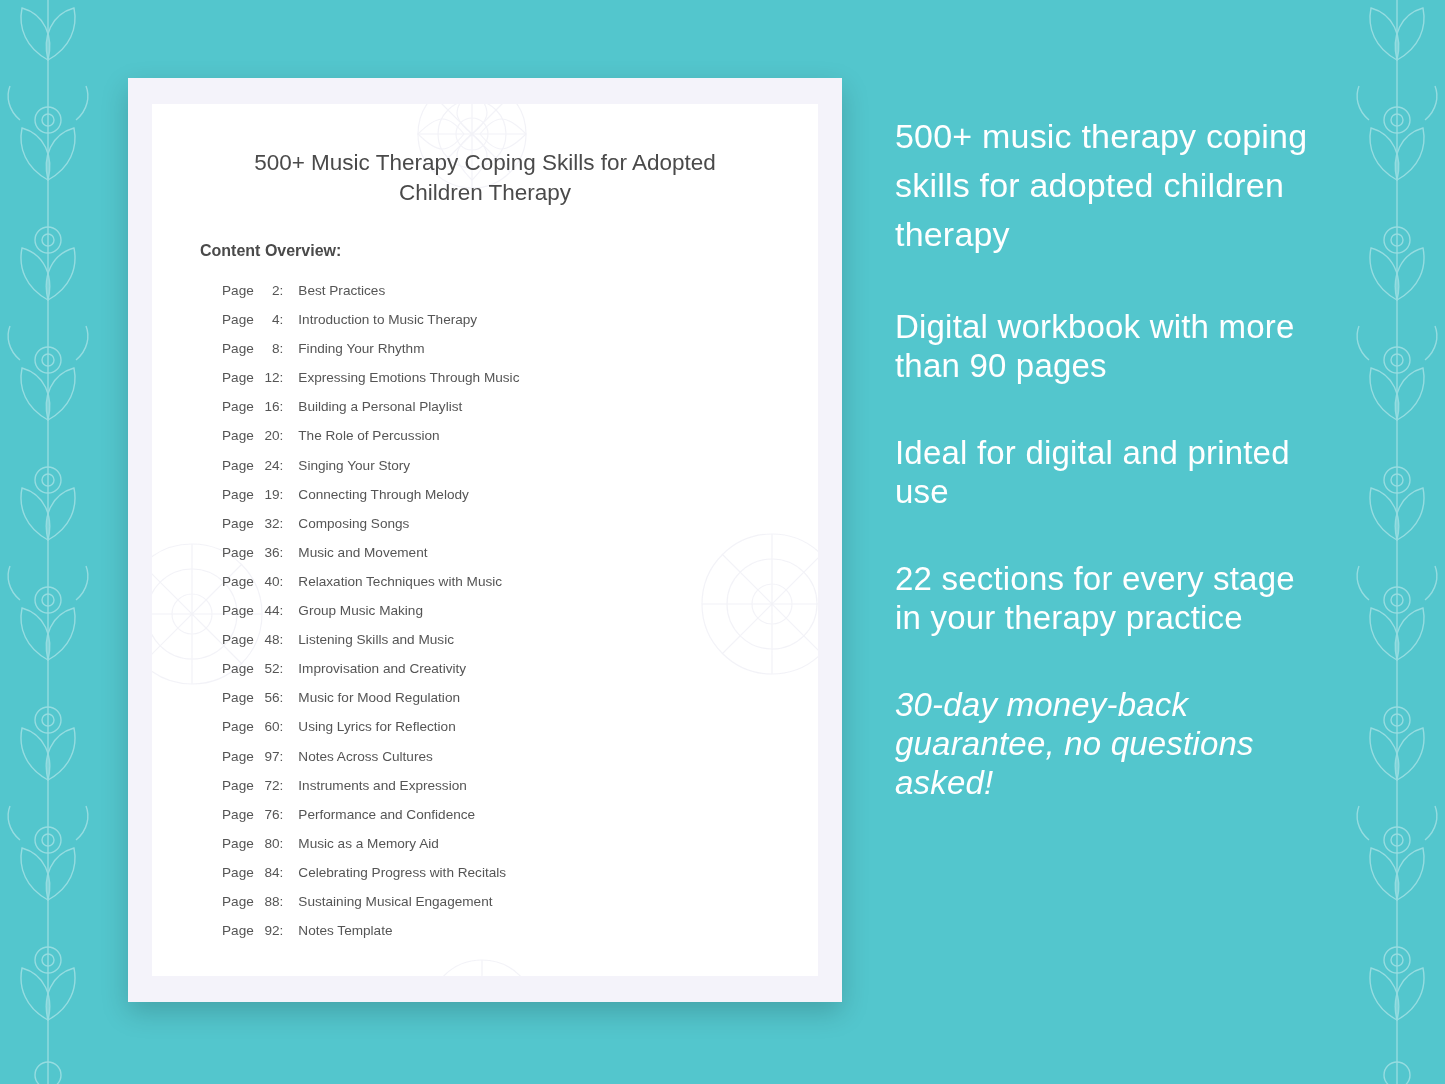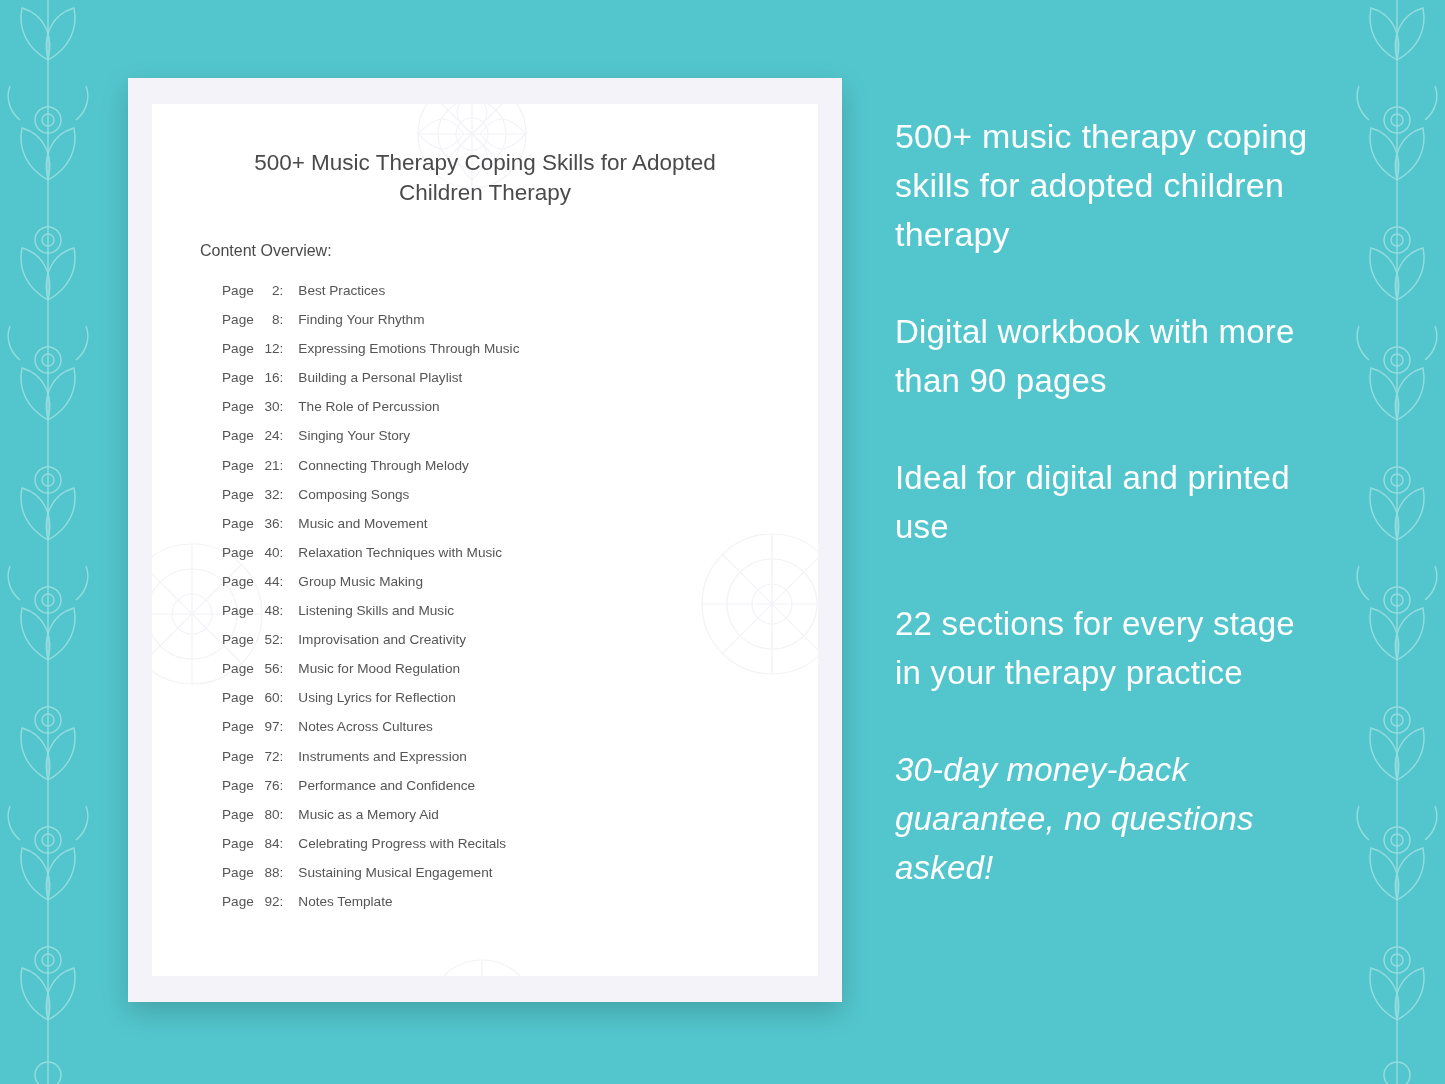--- a/index.html
+++ b/index.html
@@ -59,20 +59,21 @@
     font-size: 22.5px;
     line-height: 30px;
     color: #4a4a4a;
     font-weight: 400;
   }
   .content-overview-label {
     position: relative;
     margin: 34px 0 0 48px;
     font-size: 16px;
     color: #4a4a4a;
+    font-weight: bold;
   }
   .toc {
     position: relative;
     margin: 16px 0 0 70px;
   }
   .toc-row {
     display: flex;
     align-items: flex-start;
     font-size: 13.6px;
     color: #555555;
@@ -96,21 +97,21 @@
   .marketing {
     position: absolute;
     left: 895px;
     top: 112px;
     width: 430px;
     color: #ffffff;
   }
   .marketing p {
     margin: 0 0 48px 0;
     font-size: 33px;
-    line-height: 49px;
+    line-height: 39px;
     font-weight: 400;
     letter-spacing: 0.2px;
   }
   .marketing p.headline {
     font-size: 34px;
     line-height: 49px;
   }
   .marketing p:last-child { margin-bottom: 0; font-style: italic; }
 </style>
 </head>
@@ -289,41 +290,45 @@
     <h1 class="doc-title">500+ Music Therapy Coping Skills for Adopted Children Therapy</h1>
 
     <div class="content-overview-label">Content Overview:</div>
 
     <div class="toc">
       <div class="toc-row">
           <span class="toc-page"><span>Page</span>&nbsp;<span class="toc-num">2</span>:</span>
           <span class="toc-title">Best Practices</span>
         </div>
       <div class="toc-row">
+          <span class="toc-page"><span>Page</span>&nbsp;<span class="toc-num">4</span>:</span>
+          <span class="toc-title">Introduction to Music Therapy</span>
+        </div>
+      <div class="toc-row">
           <span class="toc-page"><span>Page</span>&nbsp;<span class="toc-num">8</span>:</span>
           <span class="toc-title">Finding Your Rhythm</span>
         </div>
       <div class="toc-row">
           <span class="toc-page"><span>Page</span>&nbsp;<span class="toc-num">12</span>:</span>
           <span class="toc-title">Expressing Emotions Through Music</span>
         </div>
       <div class="toc-row">
           <span class="toc-page"><span>Page</span>&nbsp;<span class="toc-num">16</span>:</span>
           <span class="toc-title">Building a Personal Playlist</span>
         </div>
       <div class="toc-row">
-          <span class="toc-page"><span>Page</span>&nbsp;<span class="toc-num">30</span>:</span>
+          <span class="toc-page"><span>Page</span>&nbsp;<span class="toc-num">20</span>:</span>
           <span class="toc-title">The Role of Percussion</span>
         </div>
       <div class="toc-row">
           <span class="toc-page"><span>Page</span>&nbsp;<span class="toc-num">24</span>:</span>
           <span class="toc-title">Singing Your Story</span>
         </div>
       <div class="toc-row">
-          <span class="toc-page"><span>Page</span>&nbsp;<span class="toc-num">21</span>:</span>
+          <span class="toc-page"><span>Page</span>&nbsp;<span class="toc-num">19</span>:</span>
           <span class="toc-title">Connecting Through Melody</span>
         </div>
       <div class="toc-row">
           <span class="toc-page"><span>Page</span>&nbsp;<span class="toc-num">32</span>:</span>
           <span class="toc-title">Composing Songs</span>
         </div>
       <div class="toc-row">
           <span class="toc-page"><span>Page</span>&nbsp;<span class="toc-num">36</span>:</span>
           <span class="toc-title">Music and Movement</span>
         </div>

